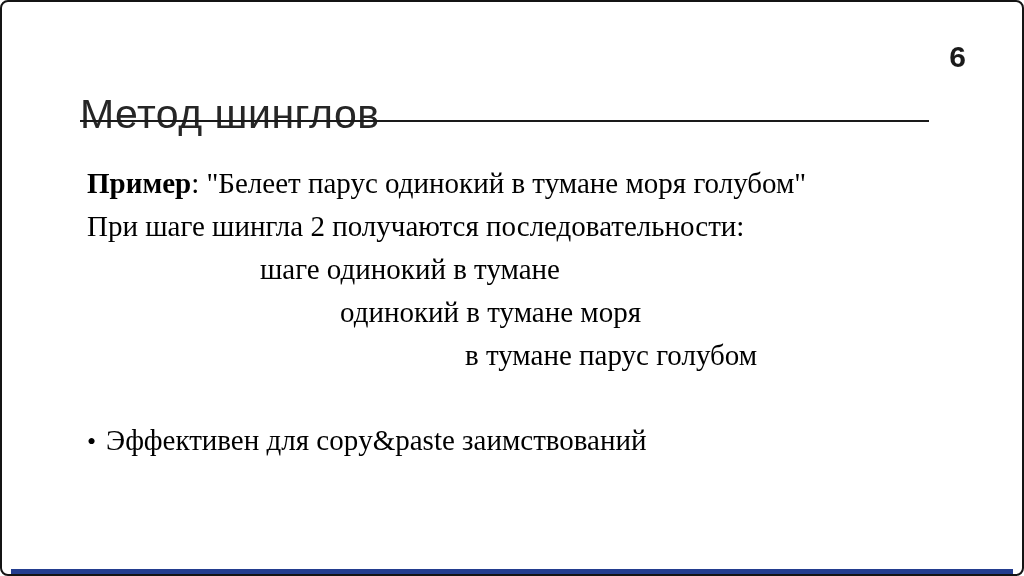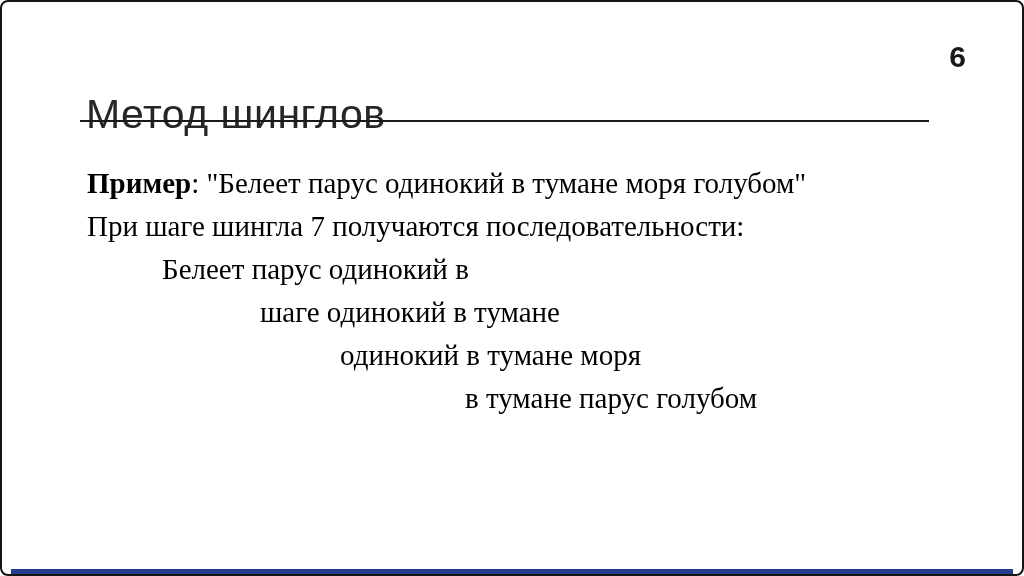--- a/index.html
+++ b/index.html
@@ -23,21 +23,21 @@
     position: absolute;
     top: 38px;
     right: 56px;
     font-family: "Liberation Sans", sans-serif;
     font-weight: 700;
     font-size: 30px;
     color: #1a1a1a;
   }
   .slide-title {
     position: absolute;
-    left: 84px;
+    left: 78px;
     top: 62px;
     font-family: "Liberation Sans", sans-serif;
     font-weight: 400;
     font-size: 41px;
     letter-spacing: 0.5px;
     color: #262626;
     white-space: nowrap;
   }
   .title-underline {
     position: absolute;
@@ -87,30 +87,32 @@
   <h1 class="slide-title">Метод шинглов</h1>
 
   <div class="title-underline"></div>
 
   <div class="body">
 
     <div class="line">
       <span class="bold">Пример</span><span>: "Белеет парус одинокий в тумане моря голубом"</span>
     </div>
 
-    <div class="line">При шаге шингла 7 получаются последовательности:</div>
+    <div class="line">При шаге шингла 2 получаются последовательности:</div>
 
-    <div class="line shingle-0">Белеет парус одинокий в</div>
 
     <div class="line shingle-1">шаге одинокий в тумане</div>
 
     <div class="line shingle-2">одинокий в тумане моря</div>
 
     <div class="line shingle-3">в тумане парус голубом</div>
 
     <div class="bullets">
+      <div class="bullet-line">
+        <span class="bullet-marker">•</span><span>Эффективен для copy&amp;paste заимствований</span>
+      </div>
     </div>
 
   </div>
 
   <div class="accent-bar"></div>
 
 </div>
 
 </body></html>

